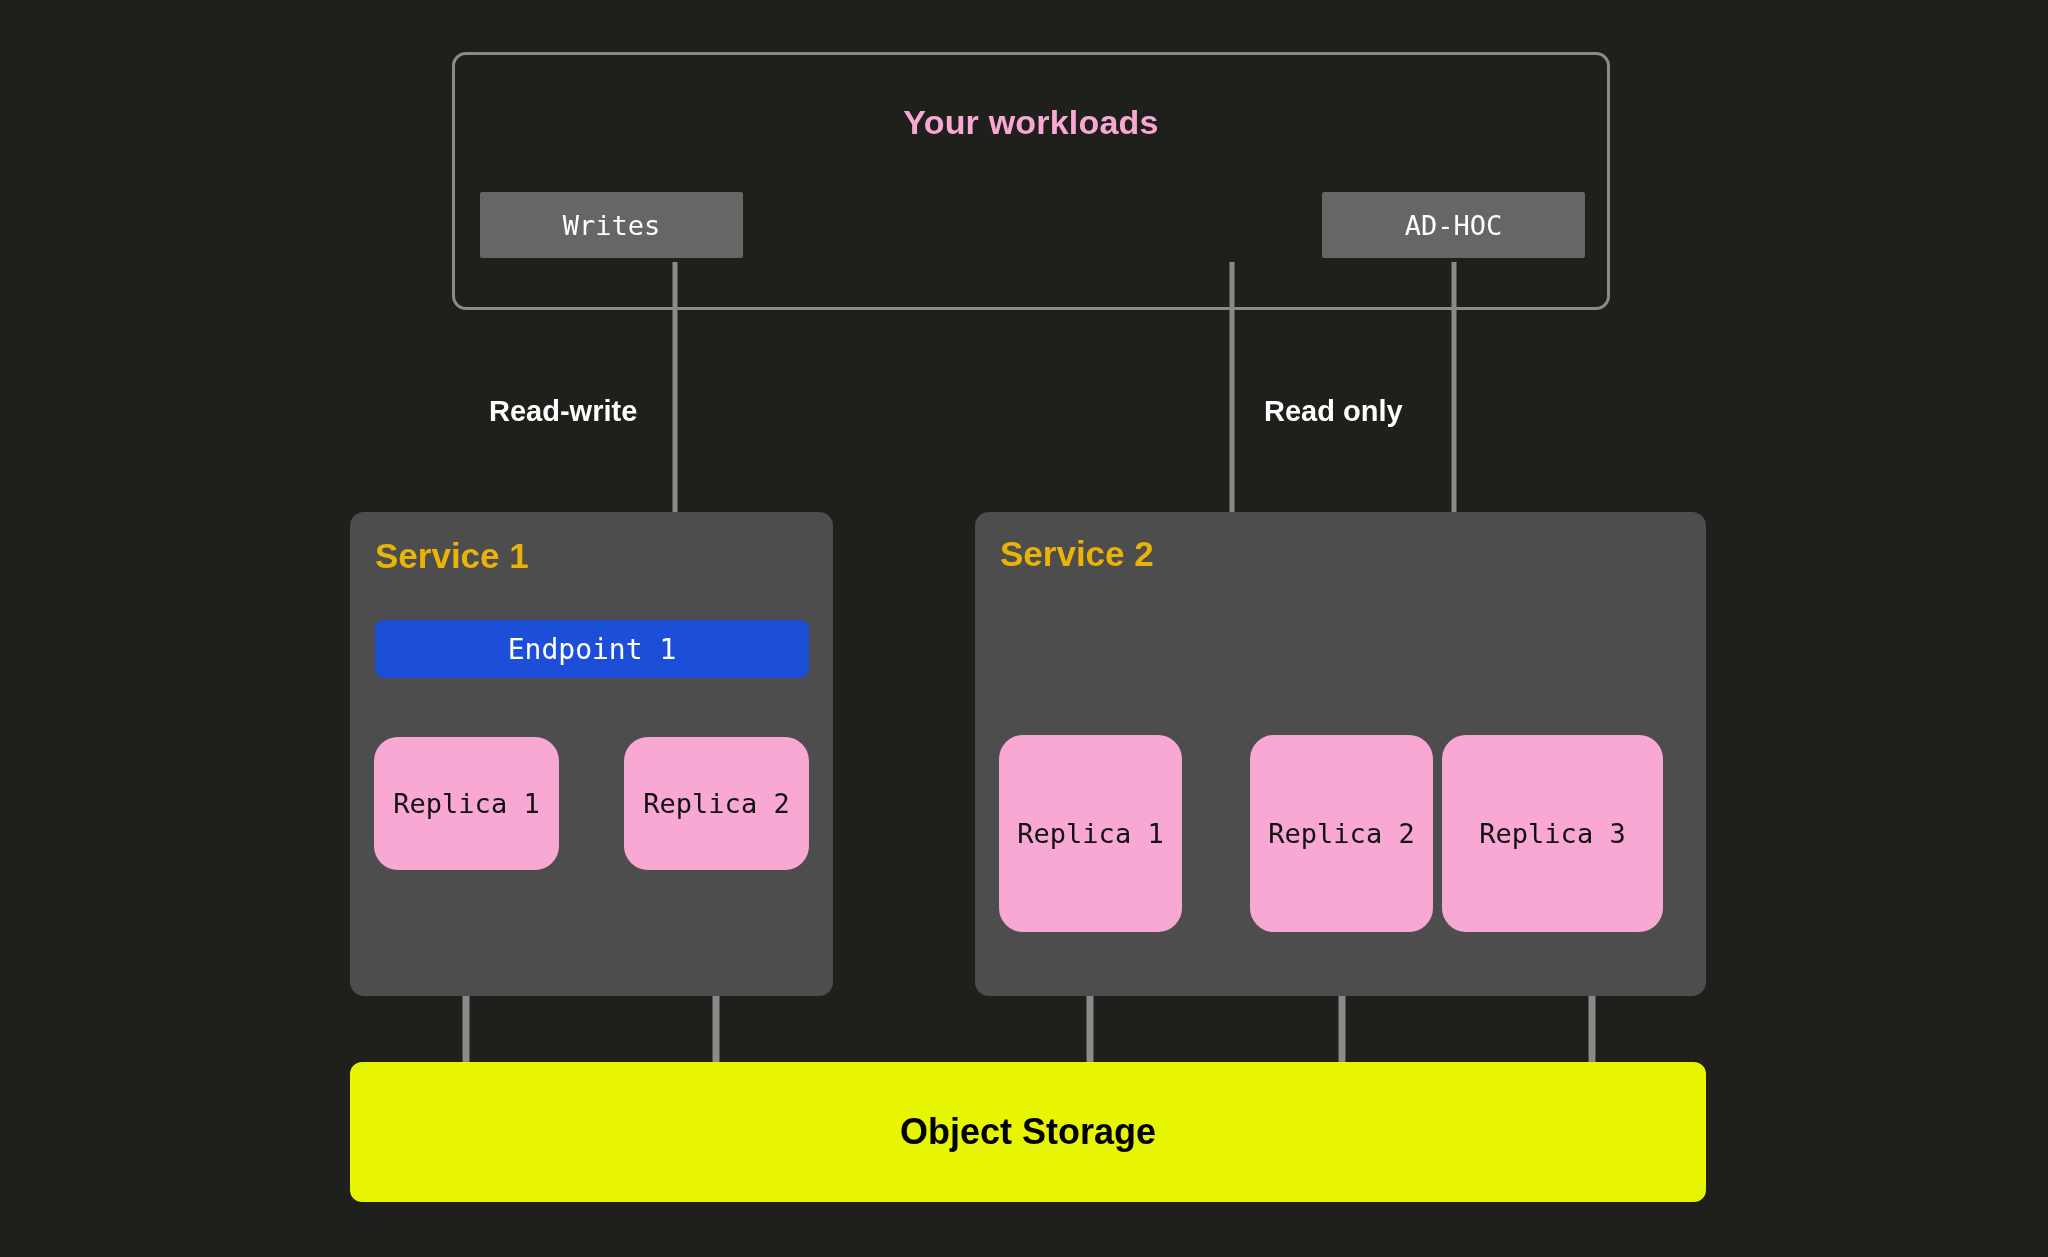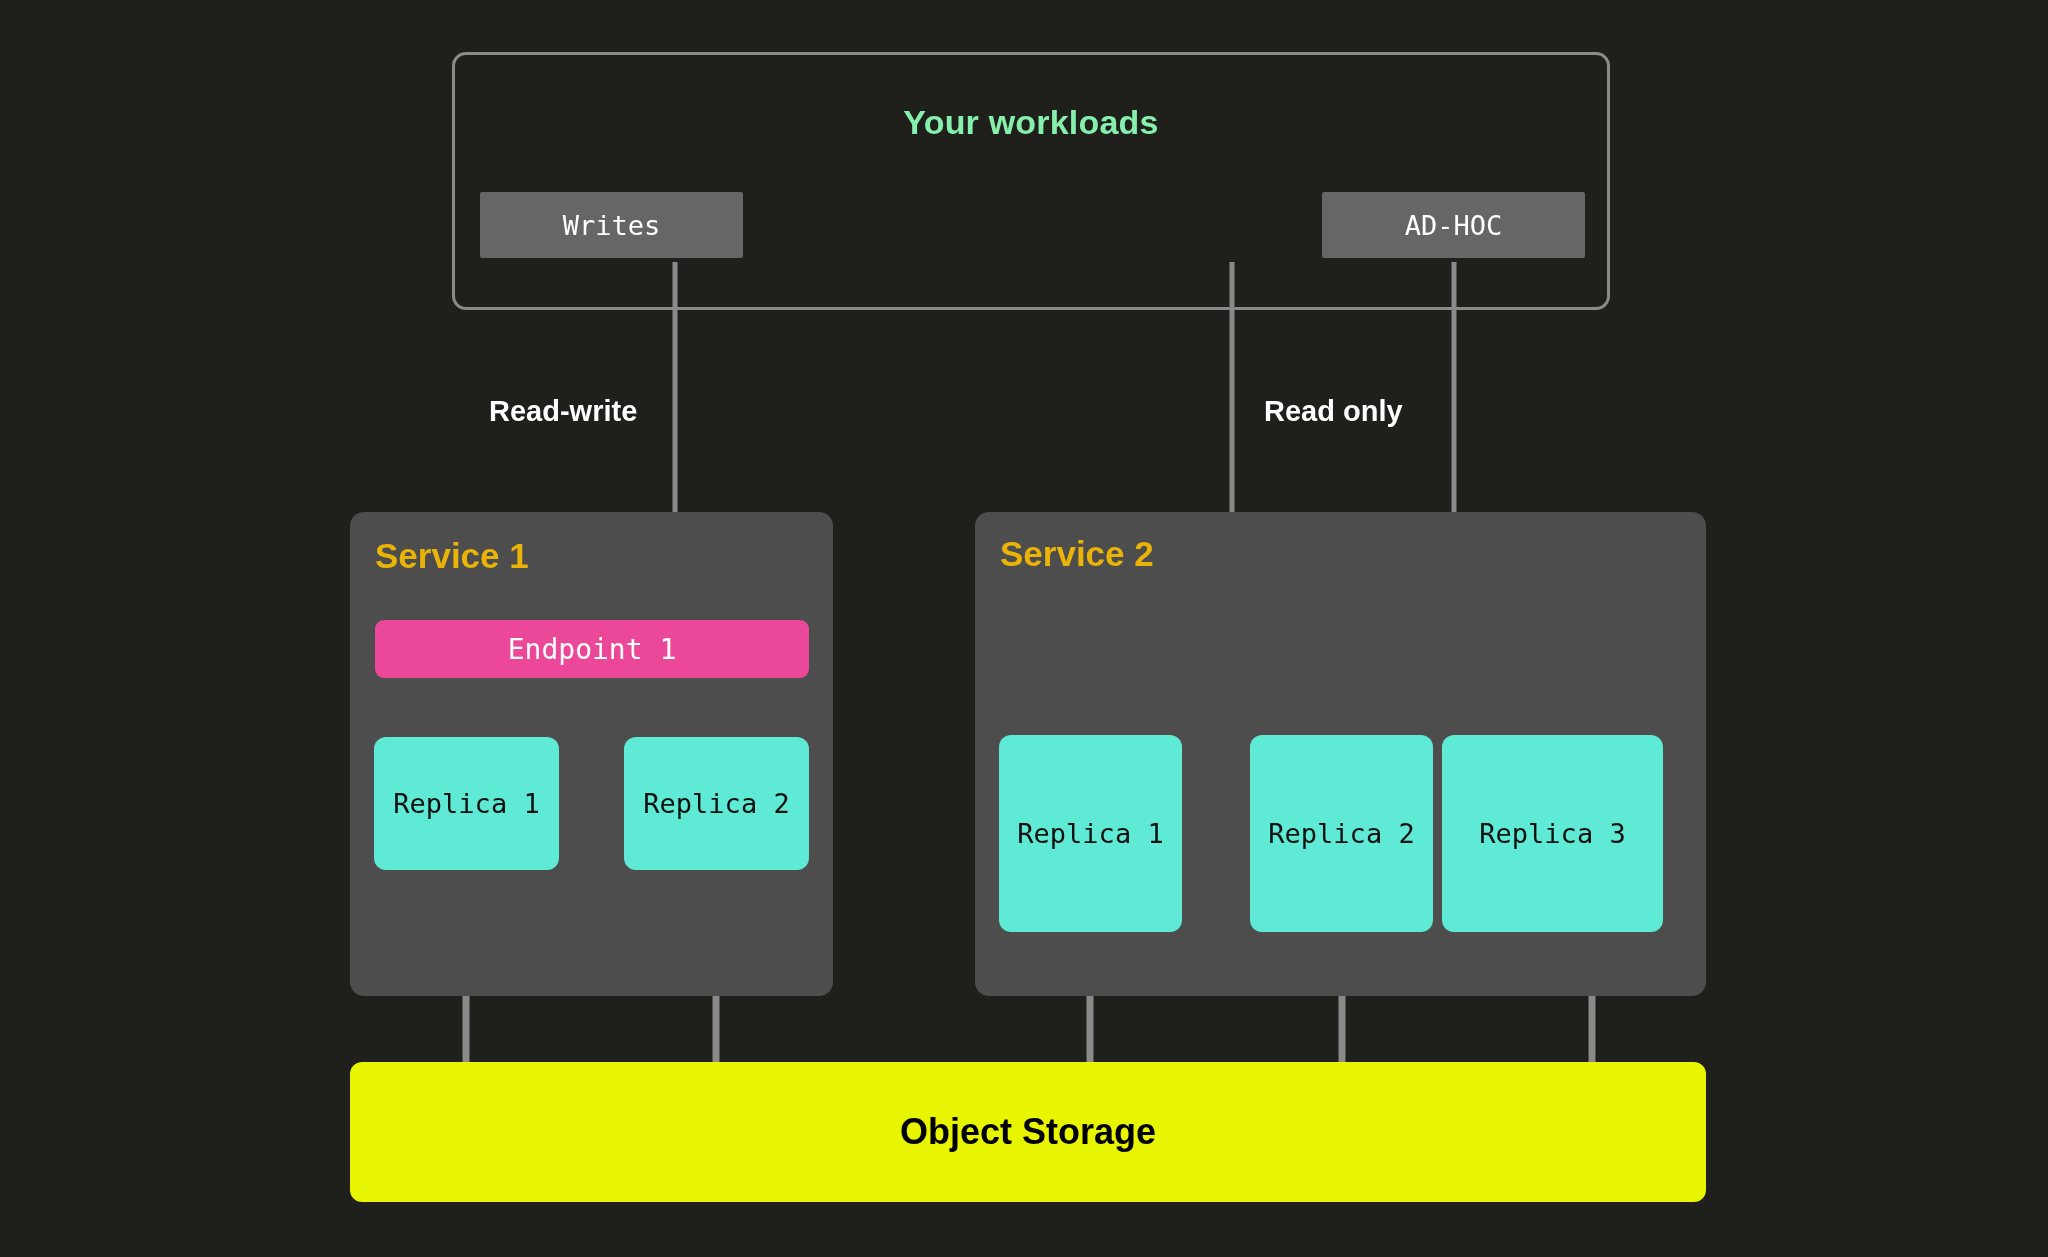--- a/index.html
+++ b/index.html
@@ -19,21 +19,21 @@
 
   
   .workloads-panel{
     border:3px solid #8a8a8a;
     border-radius:14px;
     background:transparent;
   }
   .workloads-title{
     position:absolute;left:0;right:0;top:48px;
     text-align:center;
-    color:#86efac;
+    color:#f9a8d4;
     font-size:34px;
     font-weight:bold;
     letter-spacing:.2px;
   }
   
   .chip{
     background:#666666;
     border-radius:2px;
     color:#ffffff;
     font-family:"DejaVu Sans Mono","Liberation Mono",monospace;
@@ -57,31 +57,31 @@
   }
   .service-title{
     position:absolute;
     color:#eab308;
     font-size:35px;
     font-weight:bold;
     white-space:nowrap;
   }
   
   .endpoint{
-    background:#ec4899;
+    background:#1d4ed8;
     border-radius:9px;
     color:#ffffff;
     font-family:"DejaVu Sans Mono","Liberation Mono",monospace;
     font-size:28px;
     display:flex;align-items:center;justify-content:center;
   }
   
   .replica{
-    background:#5eead4;
-    border-radius:12px;
+    background:#f9a8d4;
+    border-radius:24px;
     color:#111111;
     font-family:"DejaVu Sans Mono","Liberation Mono",monospace;
     font-size:27px;
     display:flex;align-items:center;justify-content:center;
     text-align:center;
   }
 
   
   .object-storage{
     background:#e8f500;

